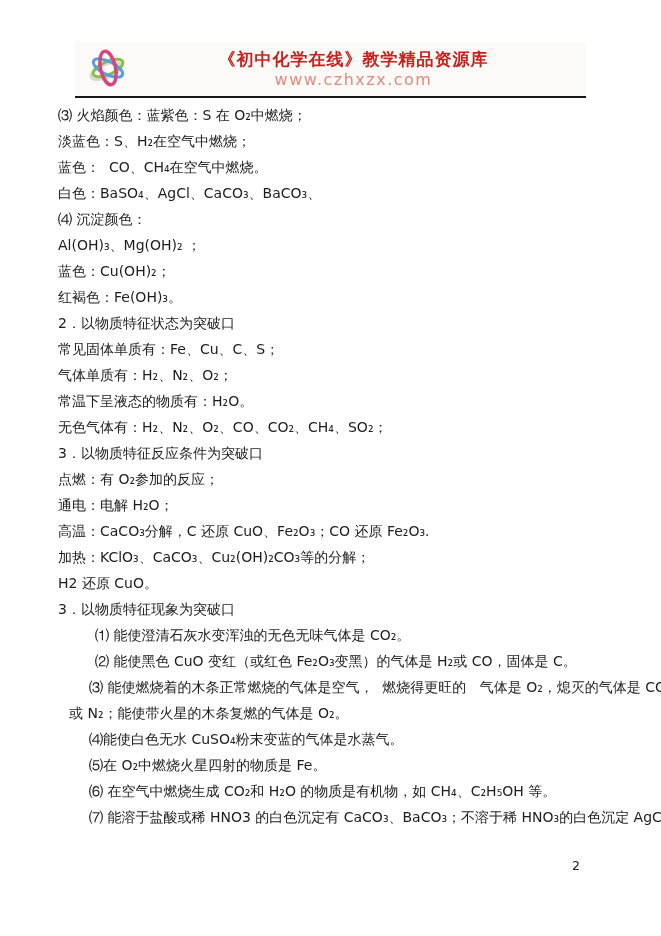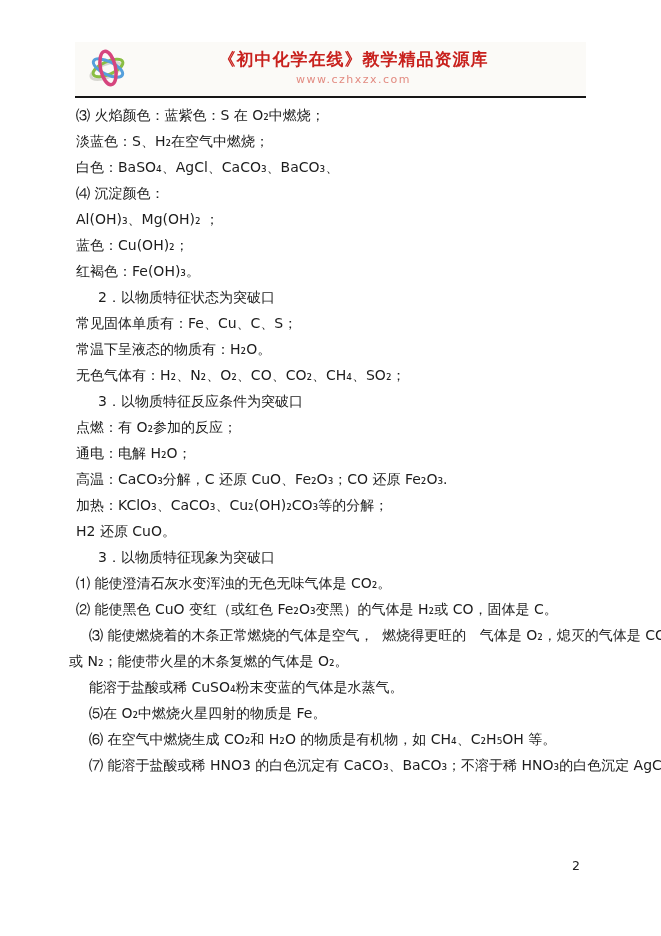--- a/index.html
+++ b/index.html
@@ -21,42 +21,42 @@
   .header-text{
     position:absolute;left:0;right:0;top:5px;
     text-align:center;padding-left:46px;
   }
   .site-title{
     font-size:17px;font-weight:bold;
     color:var(--accent-red,#c8211d);
     letter-spacing:1px;line-height:24px;
   }
   .site-url{
-    font-size:11px;
+    font-size:16px;
     color:var(--url-pink,#e28a80);
     letter-spacing:1.5px;line-height:15px;margin-top:1px;
   }
   .divider{
     position:absolute;left:75px;top:96px;width:511px;height:2px;
     background:var(--divider,#161616);
   }
   
   .doc{
     position:absolute;left:58px;top:102px;width:560px;
     font-size:14px;
   }
   .line{
     height:26px;line-height:26px;
     white-space:pre;
   }
   .ind-0{margin-left:11px;}
-  .ind-1{margin-left:18px;}
-  .ind-2{margin-left:18px;}
+  .ind-1{margin-left:0;}
+  .ind-2{margin-left:37px;}
   .ind-3{margin-left:31px;}
-  .ind-4{margin-left:40px;}
+  .ind-4{}
   .pagenum{
     position:absolute;left:572px;top:857px;
     font-size:12.5px;line-height:18px;color:#222;
   }
 </style>
 </head>
 <body>
 
 <div class="page">
 
@@ -71,41 +71,43 @@
       <div class="site-title">《初中化学在线》教学精品资源库</div>
       <div class="site-url">www.czhxzx.com</div>
     </div>
   </div>
 
   <div class="divider"></div>
 
   <div class="doc">
       <div class="line ind-1">⑶ 火焰颜色：蓝紫色：S 在 O₂中燃烧；</div>
       <div class="line ind-1">淡蓝色：S、H₂在空气中燃烧；</div>
+      <div class="line ind-1">蓝色：  CO、CH₄在空气中燃烧。</div>
       <div class="line ind-1">白色：BaSO₄、AgCl、CaCO₃、BaCO₃、</div>
       <div class="line ind-1">⑷ 沉淀颜色：</div>
       <div class="line ind-1">Al(OH)₃、Mg(OH)₂ ；</div>
       <div class="line ind-1">蓝色：Cu(OH)₂；</div>
       <div class="line ind-1">红褐色：Fe(OH)₃。</div>
       <div class="line ind-4">2．以物质特征状态为突破口</div>
       <div class="line ind-1">常见固体单质有：Fe、Cu、C、S；</div>
+      <div class="line ind-1">气体单质有：H₂、N₂、O₂；</div>
       <div class="line ind-1">常温下呈液态的物质有：H₂O。</div>
       <div class="line ind-1">无色气体有：H₂、N₂、O₂、CO、CO₂、CH₄、SO₂；</div>
       <div class="line ind-4">3．以物质特征反应条件为突破口</div>
       <div class="line ind-1">点燃：有 O₂参加的反应；</div>
       <div class="line ind-1">通电：电解 H₂O；</div>
       <div class="line ind-1">高温：CaCO₃分解，C 还原 CuO、Fe₂O₃；CO 还原 Fe₂O₃.</div>
       <div class="line ind-1">加热：KClO₃、CaCO₃、Cu₂(OH)₂CO₃等的分解；</div>
       <div class="line ind-1">H2 还原 CuO。</div>
       <div class="line ind-4">3．以物质特征现象为突破口</div>
       <div class="line ind-2">⑴ 能使澄清石灰水变浑浊的无色无味气体是 CO₂。</div>
       <div class="line ind-2">⑵ 能使黑色 CuO 变红（或红色 Fe₂O₃变黑）的气体是 H₂或 CO，固体是 C。</div>
       <div class="line ind-3">⑶ 能使燃烧着的木条正常燃烧的气体是空气，  燃烧得更旺的   气体是 O₂，熄灭的气体是 CO₂</div>
       <div class="line ind-0">或 N₂；能使带火星的木条复燃的气体是 O₂。</div>
-      <div class="line ind-3">能溶于盐酸或稀 CuSO₄粉末变蓝的气体是水蒸气。</div>
+      <div class="line ind-3">⑷能使白色无水 CuSO₄粉末变蓝的气体是水蒸气。</div>
       <div class="line ind-3">⑸在 O₂中燃烧火星四射的物质是 Fe。</div>
       <div class="line ind-3">⑹ 在空气中燃烧生成 CO₂和 H₂O 的物质是有机物，如 CH₄、C₂H₅OH 等。</div>
       <div class="line ind-3">⑺ 能溶于盐酸或稀 HNO3 的白色沉定有 CaCO₃、BaCO₃；不溶于稀 HNO₃的白色沉定 AgCl、BaSO₄。</div>
     </div>
 
   <div class="pagenum">2</div>
 
 </div>
 
 </body></html>

